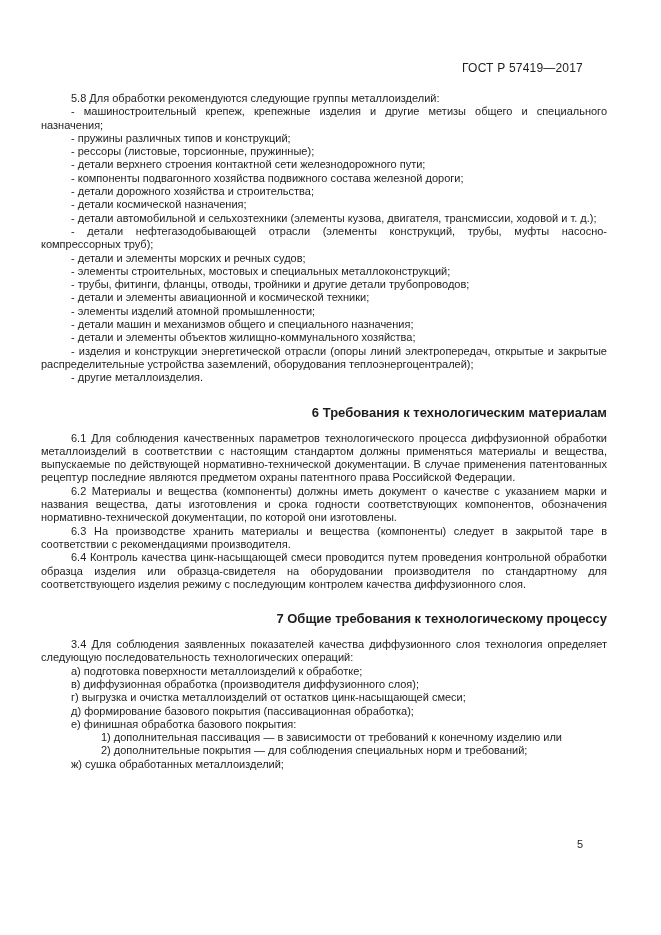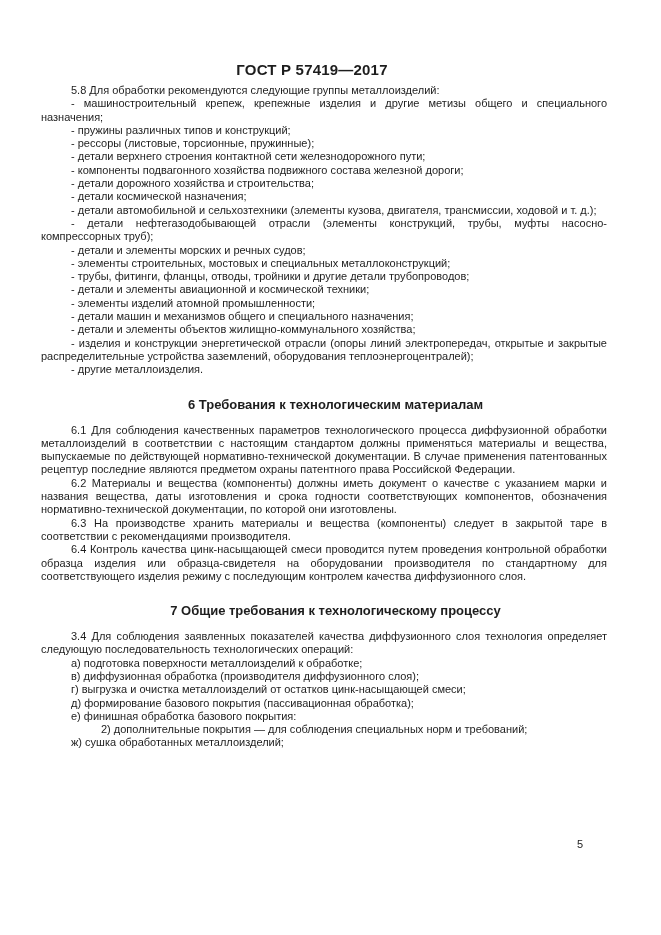--- a/index.html
+++ b/index.html
@@ -19,46 +19,46 @@
     height: 935px;
     background: #ffffff;
     overflow: hidden;
   }
   .running-header {
     position: absolute;
     top: 61px;
     left: 41px;
     right: 54px;
     padding-right: 24px;
-    text-align: center;
-    font-weight: bold;
-    font-size: 15px;
+    text-align: right;
+    font-weight: normal;
+    font-size: 12px;
     letter-spacing: 0.2px;
     white-space: nowrap;
   }
   .content {
     position: absolute;
-    top: 84px;
+    top: 92px;
     left: 41px;
     width: 566px;
     font-size: 11px;
     line-height: 13.3px;
   }
   .block {
     text-align: justify;
     text-indent: 30px;
     margin: 0;
   }
   .block.heading {
     font-weight: bold;
     font-size: 13px;
     line-height: 15px;
     margin: 20px 0 12px 0;
     text-indent: 23px;
-    text-align: center;
+    text-align: right;
   }
   .block.sub-item {
     text-indent: 60px;
   }
   .page-number {
     position: absolute;
     top: 838px;
     right: 78px;
     font-size: 11px;
     line-height: 13px;
@@ -95,18 +95,19 @@
       <div class="block paragraph">6.2 Материалы и вещества (компоненты) должны иметь документ о качестве с указанием марки и названия вещества, даты изготовления и срока годности соответствующих компонентов, обозначения нормативно-технической документации, по которой они изготовлены.</div>
       <div class="block paragraph">6.3 На производстве хранить материалы и вещества (компоненты) следует в закрытой таре в соответствии с рекомендациями производителя.</div>
       <div class="block paragraph">6.4 Контроль качества цинк-насыщающей смеси проводится путем проведения контрольной обработки образца изделия или образца-свидетеля на оборудовании производителя по стандартному для соответствующего изделия режиму с последующим контролем качества диффузионного слоя.</div>
       <div class="block heading">7 Общие требования к технологическому процессу</div>
       <div class="block paragraph">3.4 Для соблюдения заявленных показателей качества диффузионного слоя технология определяет следующую последовательность технологических операций:</div>
       <div class="block letter-item">а) подготовка поверхности металлоизделий к обработке;</div>
       <div class="block letter-item">в) диффузионная обработка (производителя диффузионного слоя);</div>
       <div class="block letter-item">г) выгрузка и очистка металлоизделий от остатков цинк-насыщающей смеси;</div>
       <div class="block letter-item">д) формирование базового покрытия (пассивационная обработка);</div>
       <div class="block letter-item">е) финишная обработка базового покрытия:</div>
+      <div class="block sub-item">1) дополнительная пассивация — в зависимости от требований к конечному изделию или</div>
       <div class="block sub-item">2) дополнительные покрытия — для соблюдения специальных норм и требований;</div>
       <div class="block letter-item">ж) сушка обработанных металлоизделий;</div>
     </main>
 
   <div class="page-number">5</div>
 </div>
 
 </body></html>

